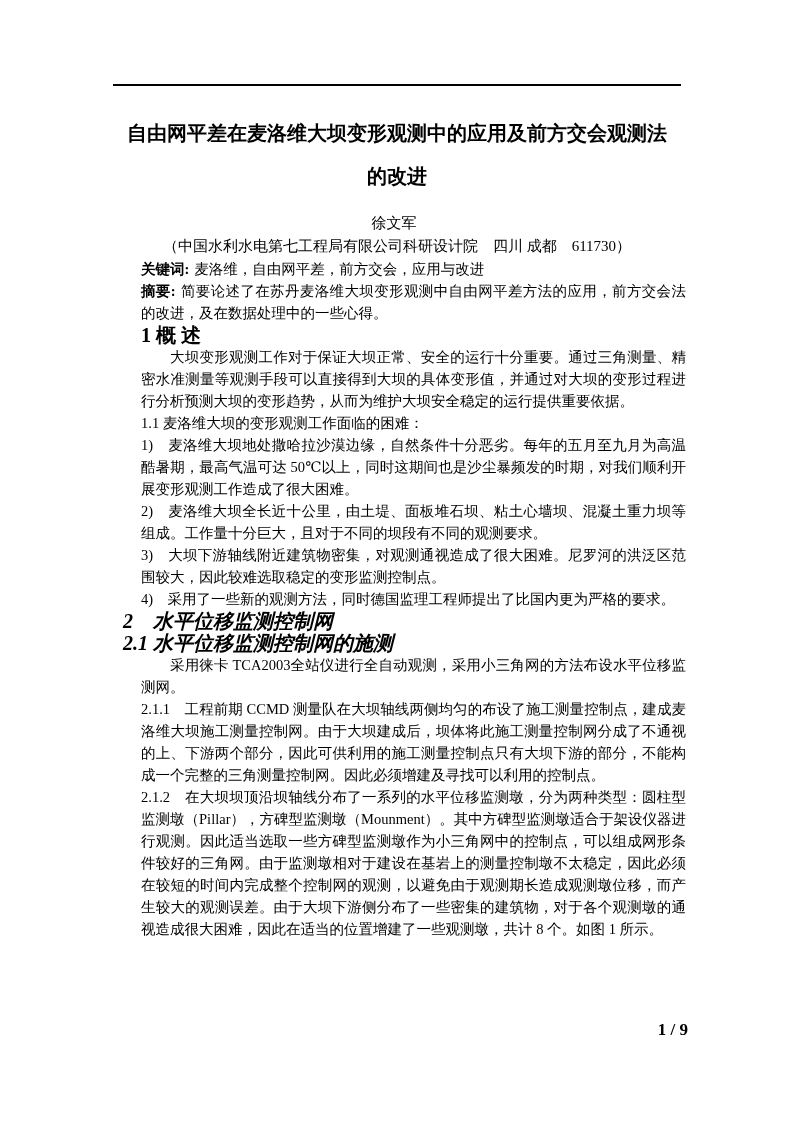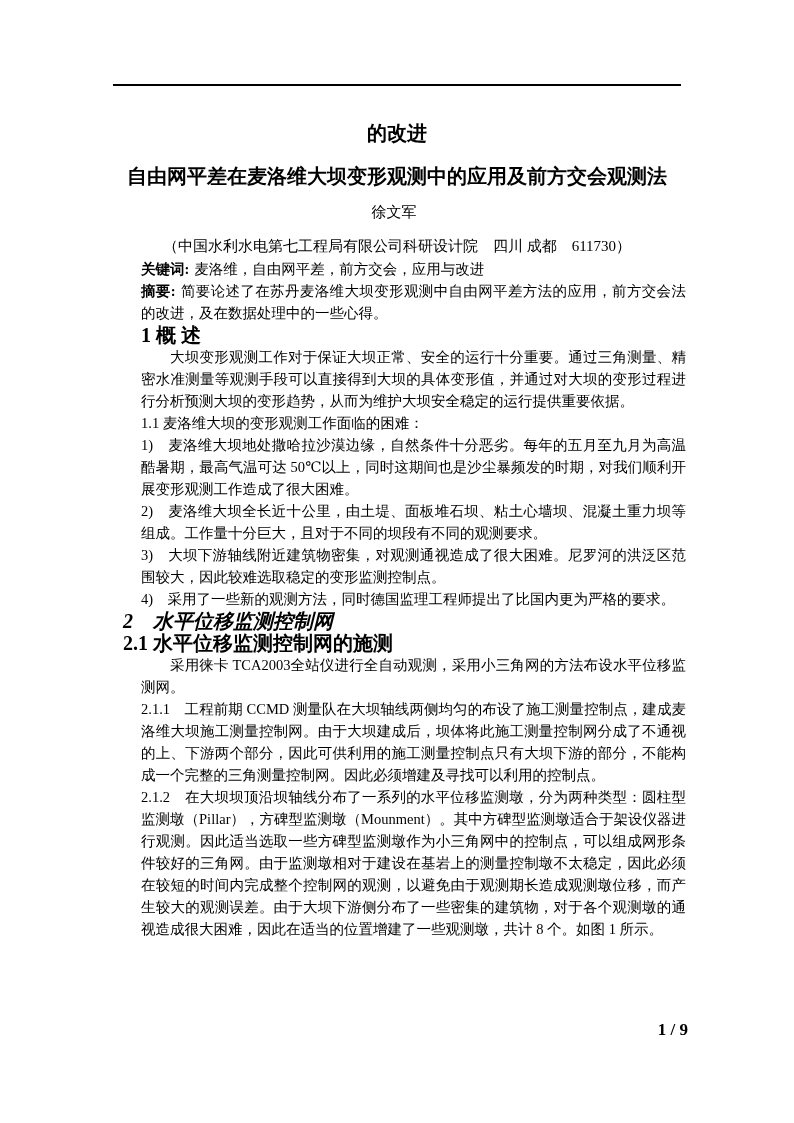--- a/index.html
+++ b/index.html
@@ -25,21 +25,21 @@
     top: 112px;
     left: 0;
     width: 794px;
     text-align: center;
     font-size: 20px;
     font-weight: bold;
     line-height: 43px;
   }
   .author-line {
     position: absolute;
-    top: 201px;
+    top: 212px;
     left: 0;
     width: 788px;
     text-align: center;
     font-size: 15px;
     line-height: 22px;
   }
   .affiliation-line {
     position: absolute;
     top: 235px;
     left: 0;
@@ -64,40 +64,40 @@
   .label { font-weight: bold; margin-right: 5px; }
   .sec-h {
     margin: 0;
     font-size: 20px;
     font-weight: bold;
     line-height: 22px;
     text-align: left;
   }
   .sec-h.outdent { margin-left: -18px; }
   .gap-lg { margin-top: 10px; font-style: italic; }
-  .gap-xl { margin-top: 24px; }
+  .gap-xl { margin-top: 24px; font-style: italic; }
   .page-number {
     position: absolute;
     top: 1022px;
     right: 106px;
     font-size: 17px;
     font-weight: bold;
     line-height: 16px;
   }
 </style>
 </head>
 <body>
 
 <div class="page">
 
   <div class="header-rule"></div>
 
   <div class="title-block">
+    <div>自由网平差在麦洛维大坝变形观测中的应用及前方交会观测法</div>
     <div>的改进</div>
-    <div>自由网平差在麦洛维大坝变形观测中的应用及前方交会观测法</div>
   </div>
 
   <div class="author-line">徐文军</div>
 
   <div class="affiliation-line">（中国水利水电第七工程局有限公司科研设计院　四川 成都　611730）</div>
 
   <div class="content">
 
     <p><span class="label">关键词:</span><span>麦洛维，自由网平差，前方交会，应用与改进</span></p>
 

